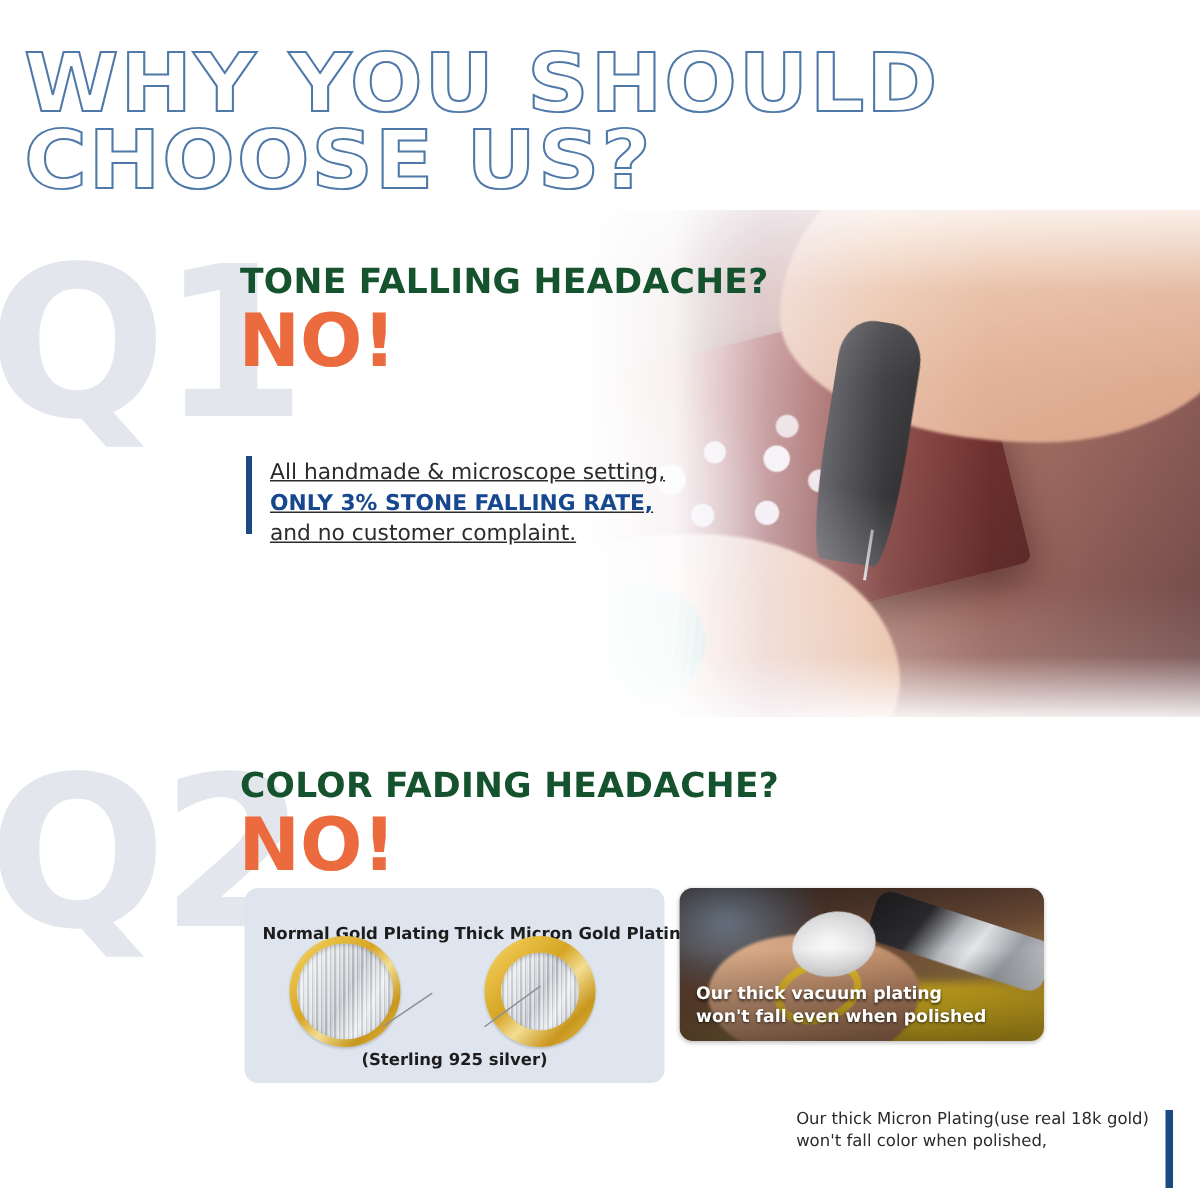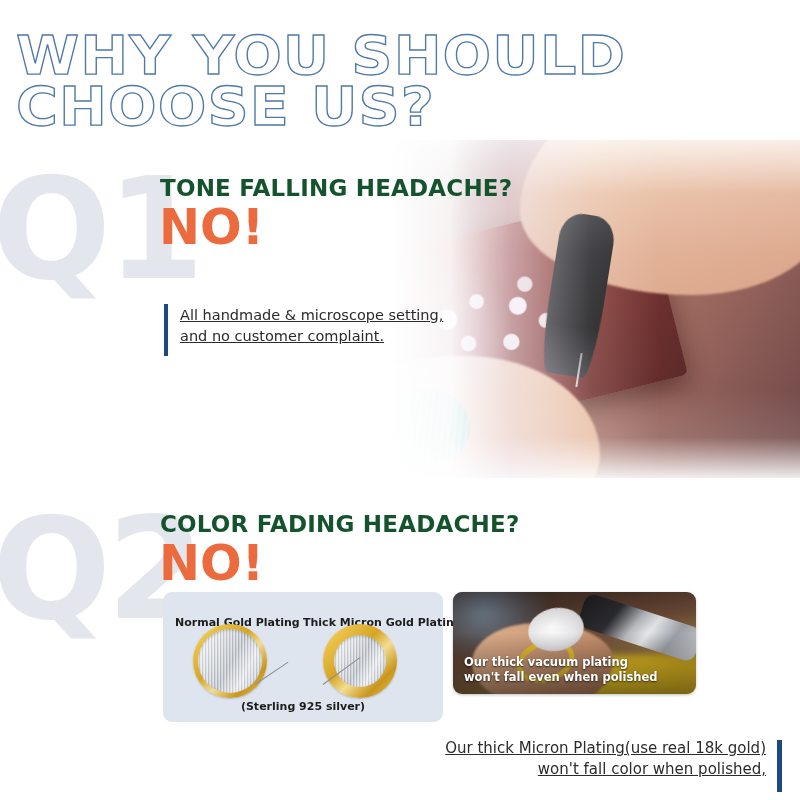--- a/index.html
+++ b/index.html
@@ -361,26 +361,25 @@
     line-height: 1.3;
     color: #ffffff;
     text-shadow: 0 1px 2px rgba(0,0,0,0.7);
   }
 
   
   .closing {
     position: absolute;
     right: 34px;
     top: 738px;
-    text-align: right;
-    font-family: "DejaVu Sans", sans-serif;
-    font-size: 15px;
+    text-align: left;
+    font-family: "DejaVu Sans", sans-serif;
+    font-size: 11px;
     line-height: 1.38;
     color: #2b2b2b;
-    text-decoration: underline;
   }
   .closing-bar {
     position: absolute;
     right: 18px;
     top: 740px;
     width: 5px;
     height: 52px;
     background: #1b4a80;
   }
 </style>
@@ -412,20 +411,21 @@
     <div class="q-watermark" style="left:-8px; top:160px;">Q1</div>
 
     <div class="q-heading" style="left:160px; top:175px;">TONE FALLING HEADACHE?</div>
 
     <div class="q-no" style="left:159px; top:203px;">NO!</div>
 
     <div class="quote-bar" style="left:164px; top:304px; height:52px;"></div>
 
     <div class="q-body" style="left:180px; top:305px;">
       <div>All handmade &amp; microscope setting,</div>
+      <div class="strong">ONLY 3% STONE FALLING RATE,</div>
       <div>and no customer complaint.</div>
     </div>
   </div>
 
   <div class="section">
 
     <div class="q-watermark" style="left:-8px; top:500px;">Q2</div>
 
     <div class="q-heading" style="left:160px; top:511px;">COLOR FADING HEADACHE?</div>
 

